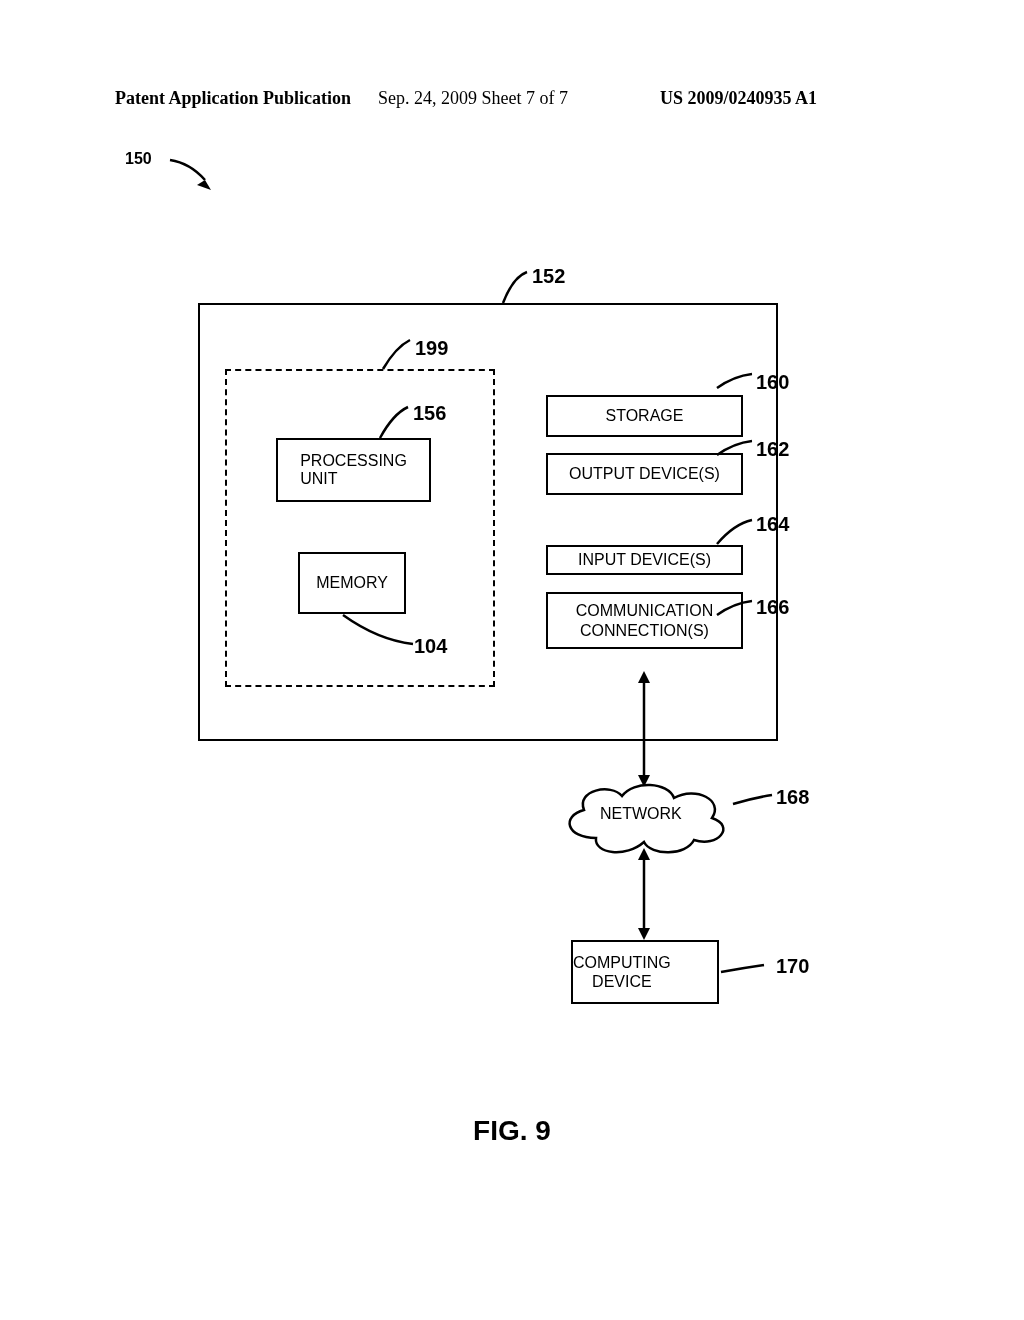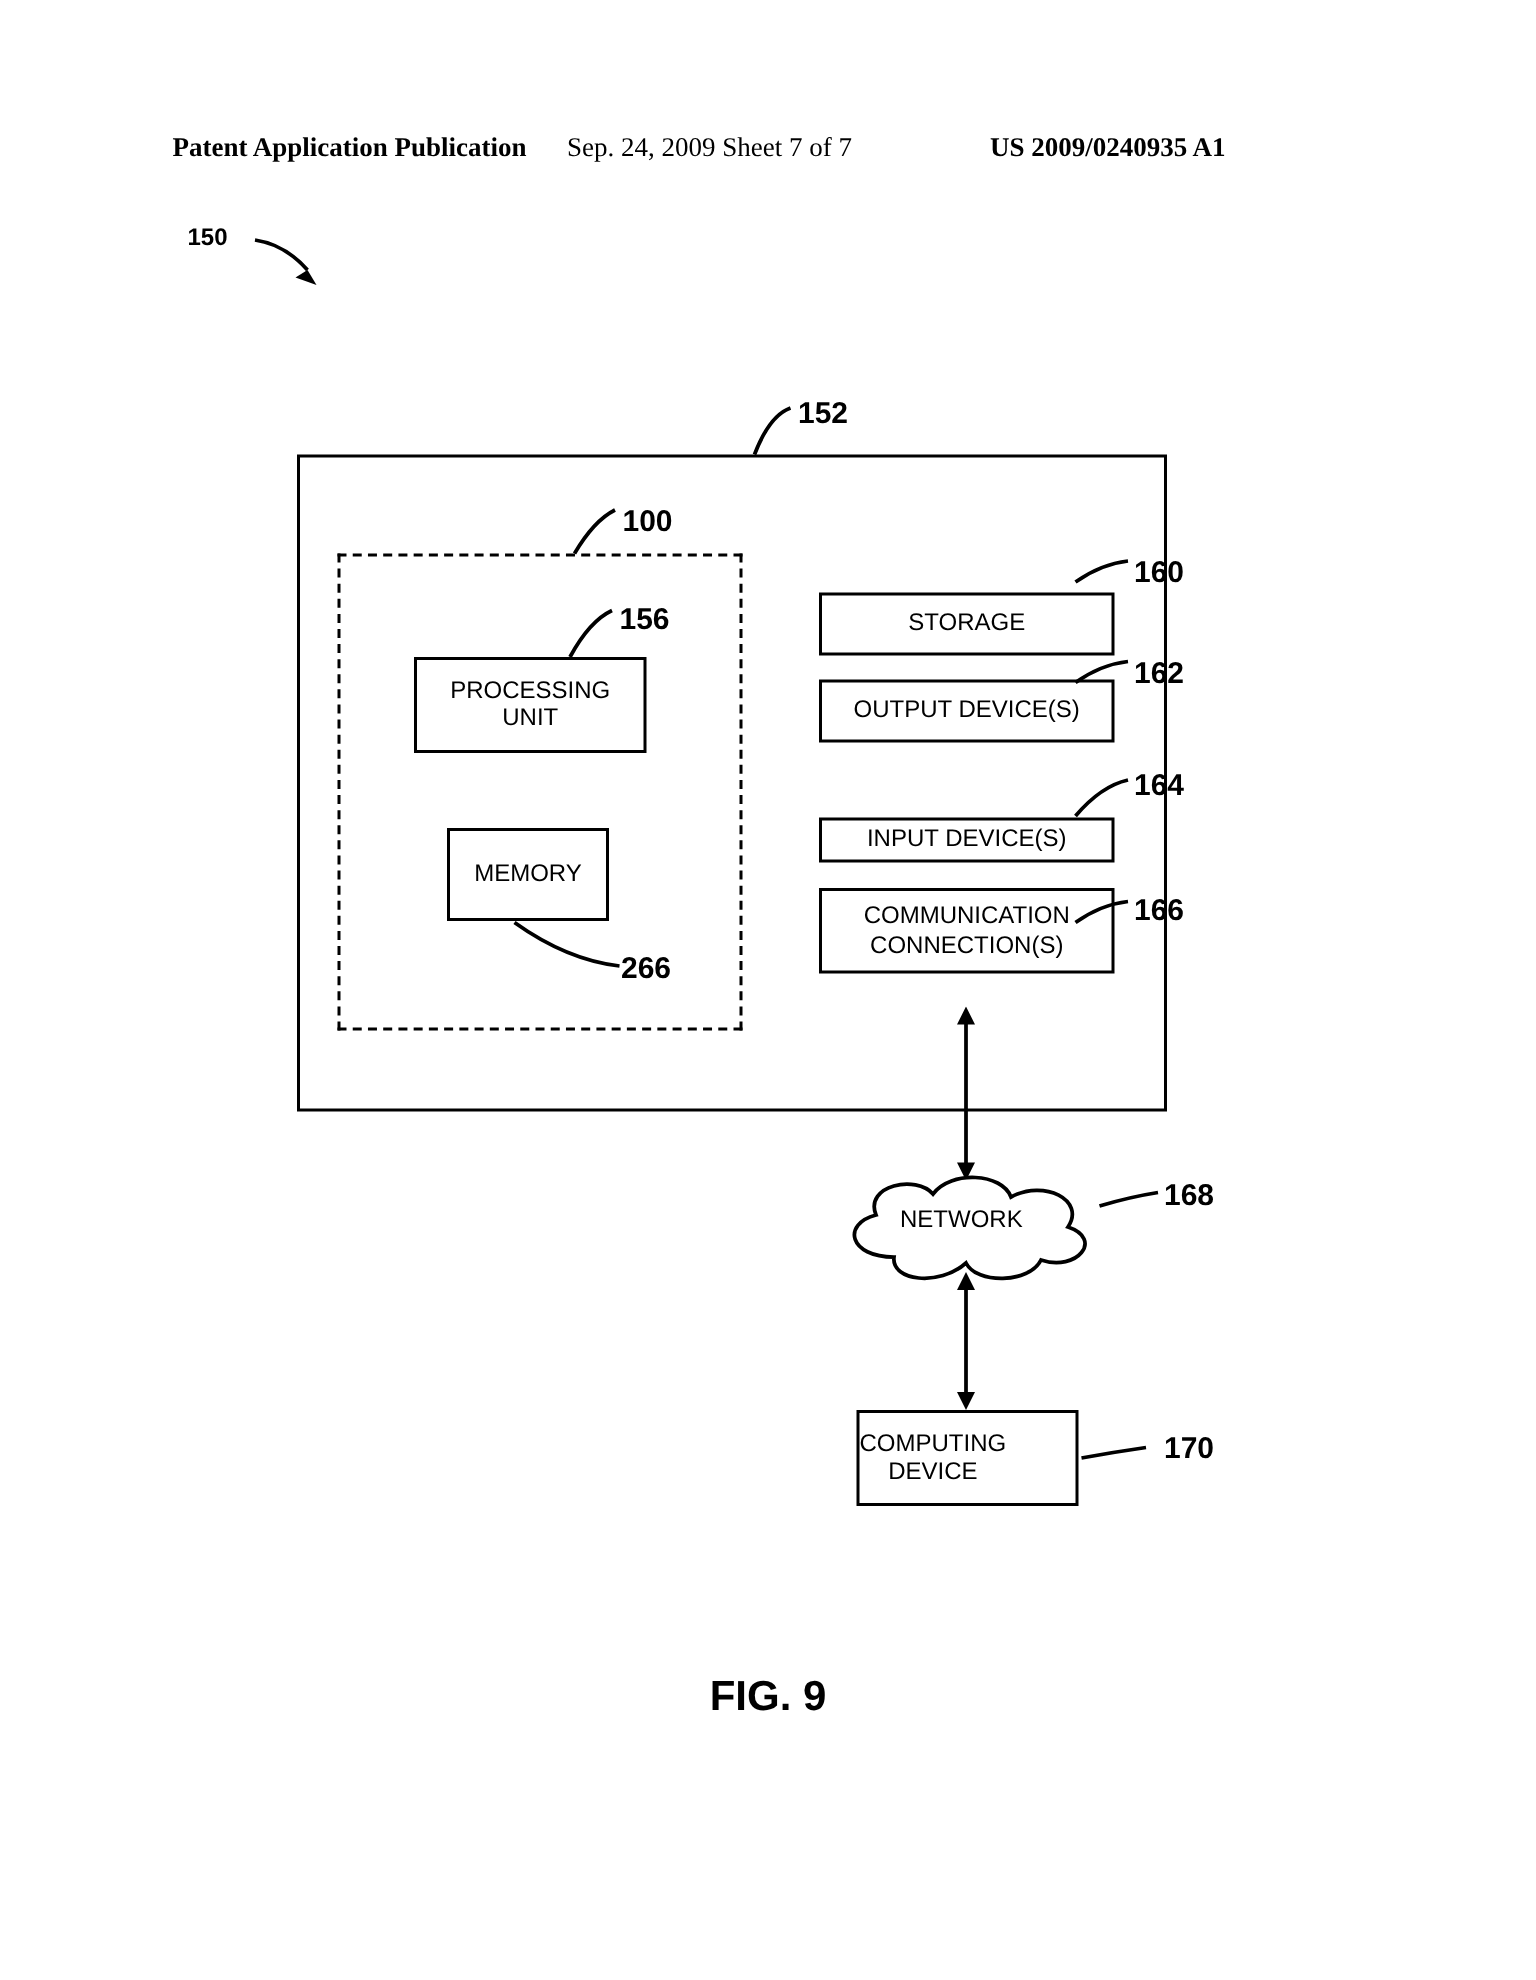--- a/index.html
+++ b/index.html
@@ -73,21 +73,20 @@
   .proc-box {
     position: absolute;
     top: 438px;
     left: 276px;
     width: 155px;
     height: 64px;
     border: 2px solid #000;
     display: flex;
     align-items: center;
     justify-content: center;
-    text-align: center;
     font-size: 16px;
   }
   .lead-156 { position: absolute; top: 402px; left: 378px; width: 55px; height: 40px; }
   .label-156 { position: absolute; top: 402px; left: 413px; font-size: 20px; font-weight: bold; }
 
   .mem-box {
     position: absolute;
     top: 552px;
     left: 298px;
     width: 108px;
@@ -207,42 +206,42 @@
     </svg>
 </div>
 <div class="label-152">152</div>
 
 <div class="dashed-box"></div>
 <div class="lead-154">
   <svg width="60" height="40">
       <path d="M32 5 Q 18 12 5 34" stroke="#000" stroke-width="2.5" fill="none"></path>
     </svg>
 </div>
-<div class="label-154">100</div>
+<div class="label-154">199</div>
 
 <div class="proc-box">
   <span style="white-space:pre-line;">PROCESSING
 UNIT</span>
 </div>
 <div class="lead-156">
   <svg width="55" height="40">
       <path d="M30 5 Q 15 12 2 36" stroke="#000" stroke-width="2.5" fill="none"></path>
     </svg>
 </div>
 <div class="label-156">156</div>
 
 <div class="mem-box">
   <span>MEMORY</span>
 </div>
 <div class="lead-158">
   <svg width="90" height="40">
       <path d="M5 3 Q 40 28 75 32" stroke="#000" stroke-width="2.5" fill="none"></path>
     </svg>
 </div>
-<div class="label-158">266</div>
+<div class="label-158">104</div>
 
 <div class="rbox storage-box">
   <span>STORAGE</span>
 </div>
 <div class="lead-160">
   <svg width="55" height="25">
       <path d="M40 4 Q 22 6 5 18" stroke="#000" stroke-width="2.5" fill="none"></path>
     </svg>
 </div>
 <div class="label-160">160</div>

